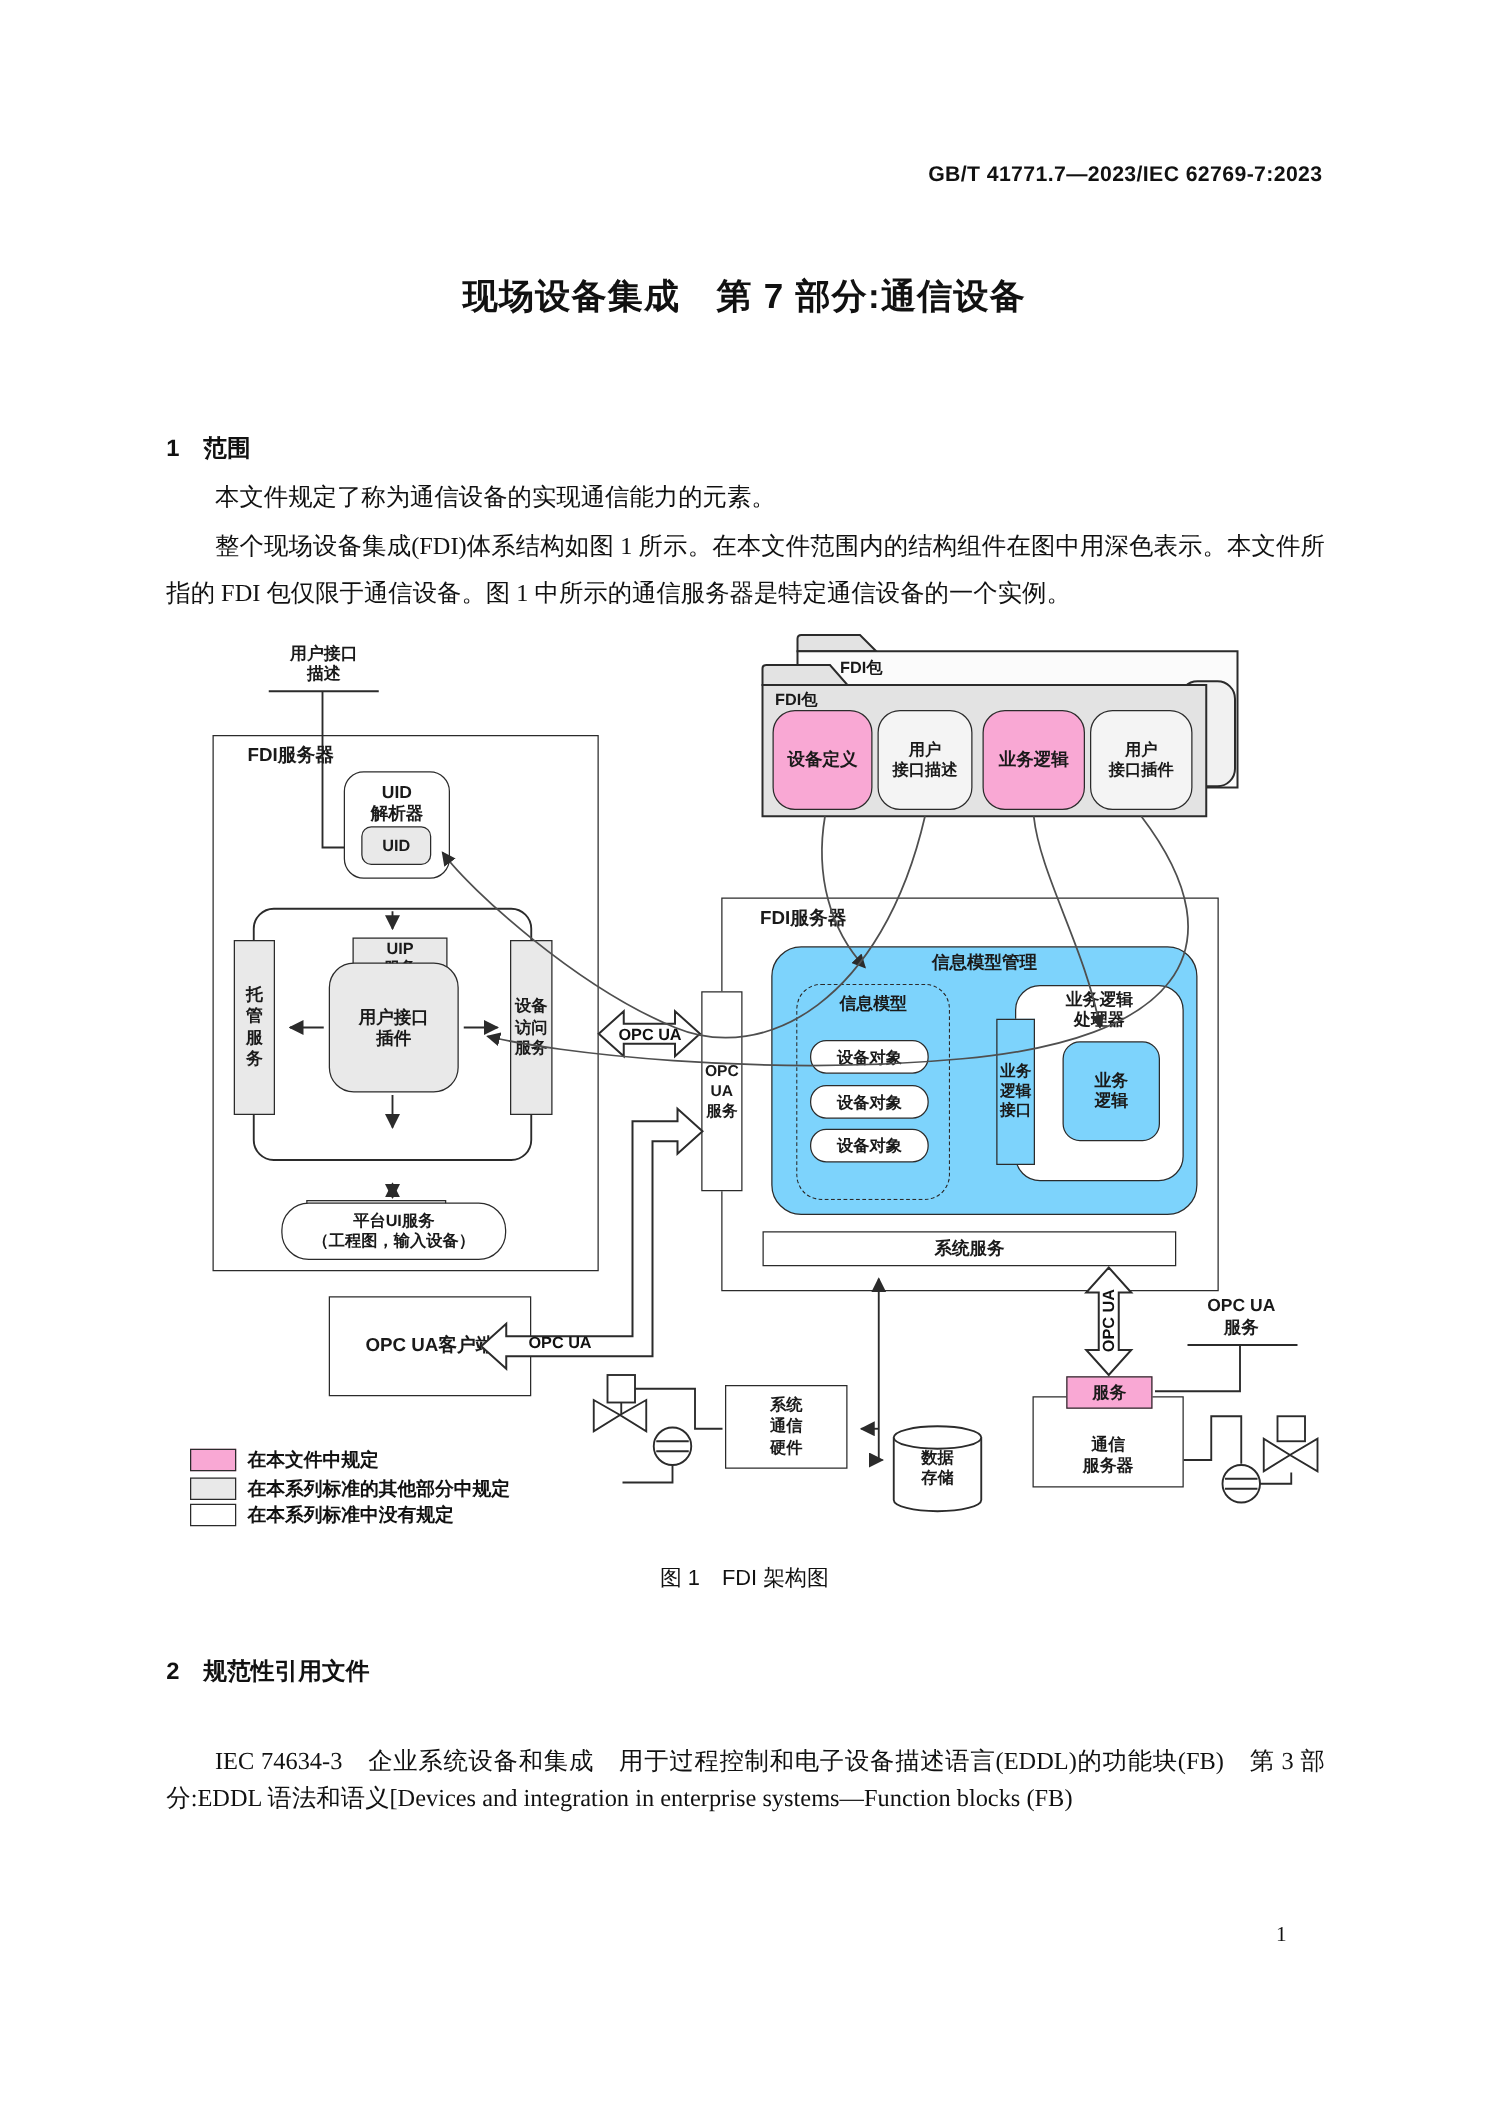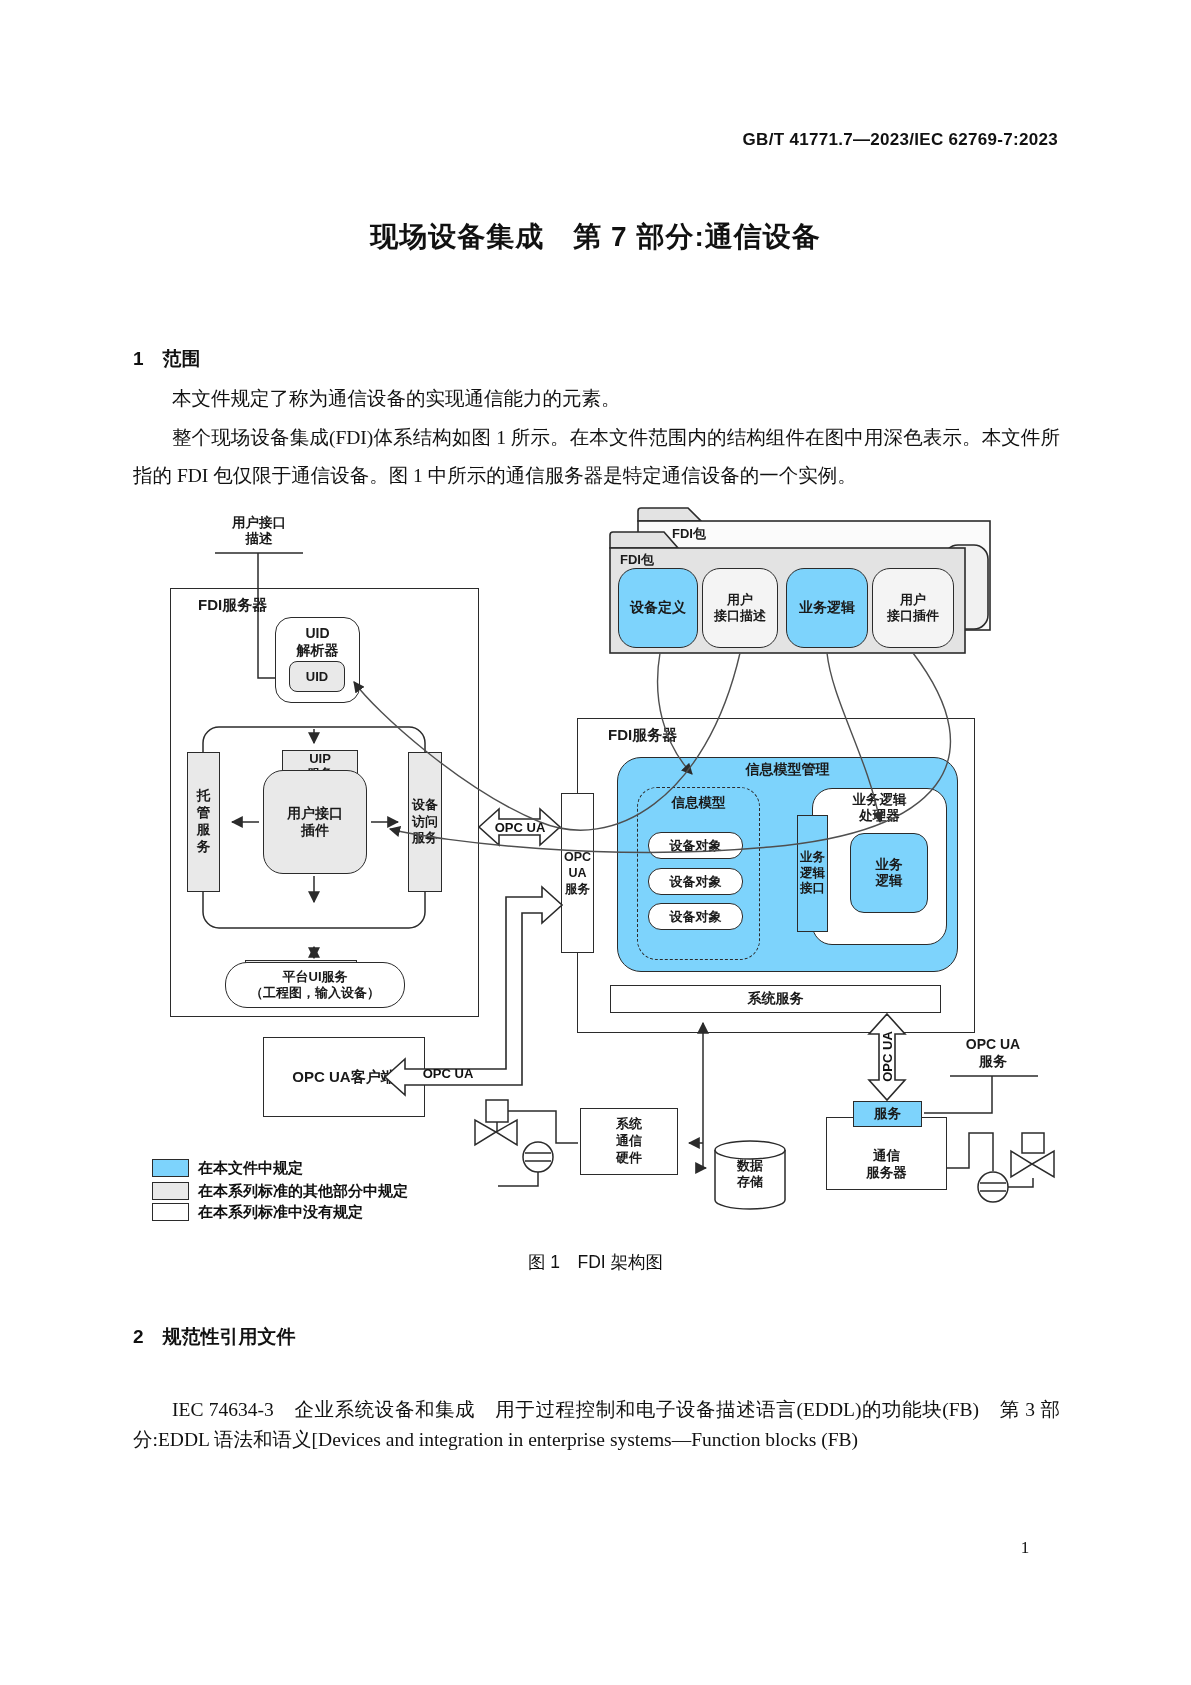--- a/index.html
+++ b/index.html
@@ -22,21 +22,21 @@
   .bx{position:absolute;border:1.6px solid #2b2b2b;display:flex;align-items:center;justify-content:center;
       text-align:center;white-space:pre-line;z-index:3;
       font-family:"Liberation Sans",sans-serif;font-weight:bold;color:#1a1a1a;
       font-size:14px;line-height:1.22;box-sizing:border-box;}
   .lbl{position:absolute;z-index:3;font-family:"Liberation Sans",sans-serif;font-weight:bold;color:#1a1a1a;
        white-space:pre-line;font-size:14px;line-height:1.2;}
   #diagram-layer-over{z-index:4;}
   .arrow-label{position:absolute;z-index:5;font-family:"Liberation Sans",sans-serif;font-weight:bold;
        font-size:13px;text-align:center;white-space:pre-line;}
   .fill-white{background:#ffffff;}
-  .fill-dark{background:#7dd3fc;}
+  .fill-dark{background:#f9a8d4;}
   .fill-light{background:#e9e9e9;}
   .fill-server{background:#7dd3fc;}
   .fill-pkg{background:#f4f4f4;}
   .r8{border-radius:8px;} .r13{border-radius:13px;} .r14{border-radius:14px;}
   .r16{border-radius:16px;} .r18{border-radius:18px;} .r20{border-radius:20px;}
   .r22{border-radius:22px;} .r24{border-radius:24px;}
   .legend-sw{position:absolute;width:37px;height:18px;border:1.6px solid #2b2b2b;box-sizing:border-box;}
   .legend-lb{position:absolute;font-family:"Liberation Sans",sans-serif;font-weight:bold;font-size:15px;}
   .caption{font-family:"Liberation Sans",sans-serif;font-weight:normal;font-size:17.5px;text-align:center;}
 </style>

